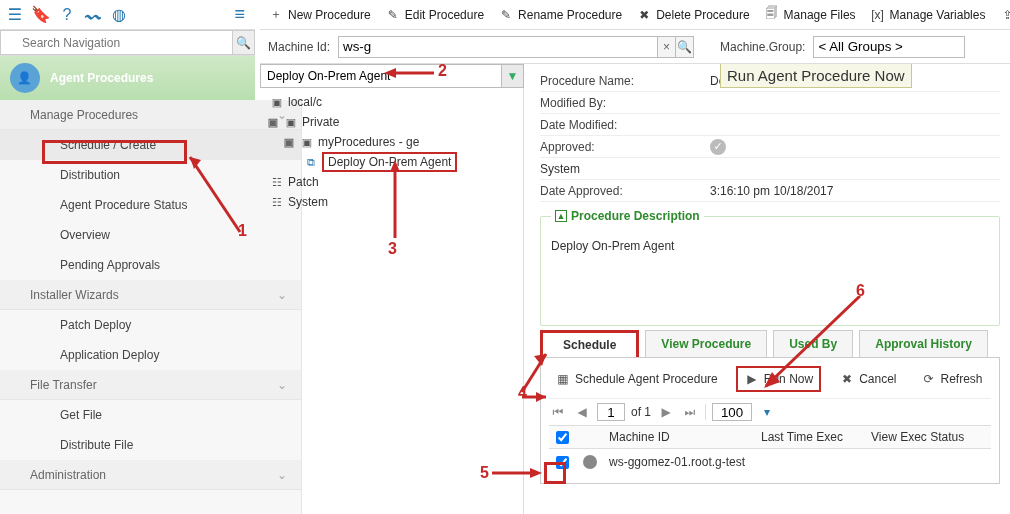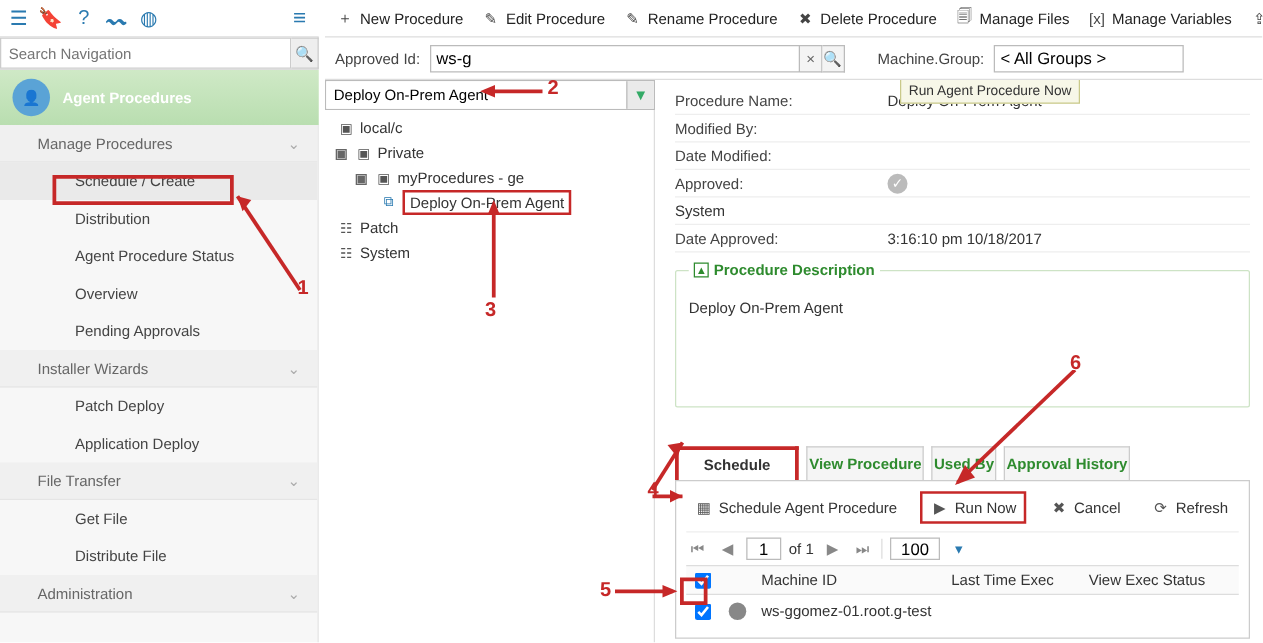--- a/index.html
+++ b/index.html
@@ -11,39 +11,39 @@
 .topbar-left .ic { width: 22px; height: 22px; display: flex; align-items: center; justify-content: center; color: #2a7ab0; cursor: pointer; font-size: 16px; }
 .hamburger { margin-left: auto; margin-right: 6px; color: #2a7ab0; cursor: pointer; font-size: 18px;}
 
 
 .toolbar { position: absolute; top: 0; left: 260px; right: 0; height: 30px; display: flex; align-items: center; gap: 14px; padding: 0 8px; border-bottom: 1px solid #ddd; background: #fff; }
 .toolbar-item { display: flex; align-items: center; gap: 4px; cursor: pointer; color: #222; white-space: nowrap; }
 .toolbar-item .ti { width: 16px; height: 16px; display: inline-flex; align-items: center; justify-content: center; color: #444; }
 
 
 .searchrow { position: absolute; top: 30px; left: 0; width: 255px; height: 26px; display: flex; border-bottom: 1px solid #ddd; }
-.searchrow input { flex: 1; border: 1px solid #ccc; padding: 2px 6px; font-size: 12px; }
+.searchrow input { flex: 1; border: 1px solid #ccc; padding: 2px 21px; font-size: 12px; }
 .searchrow .go { width: 22px; border: 1px solid #ccc; border-left: none; background: #eee; display: flex; align-items: center; justify-content: center; cursor: pointer; }
 
 
 .modhead { position: absolute; top: 56px; left: 0; width: 255px; height: 44px; background: linear-gradient(#cfe9c6,#b9deb0); display: flex; align-items: center; gap: 10px; padding: 0 10px; color: #fff; font-weight: bold; }
 .modhead .avatar { width: 30px; height: 30px; border-radius: 50%; background: #5aa3d6; display: flex; align-items: center; justify-content: center; color: #fff; }
 
 
-.sidebar { position: absolute; top: 100px; left: 0; width: 255px; bottom: 0; background: #f7f7f7; border-right: 1px solid #e5e5e5; overflow: hidden; }
+.sidebar { position: absolute; top: 100px; left: 0; width: 302px; bottom: 0; background: #f7f7f7; border-right: 1px solid #e5e5e5; overflow: hidden; }
 .sec-head { height: 30px; display: flex; align-items: center; justify-content: space-between; padding: 0 14px 0 30px; color: #666; background: #f0f0f0; border-bottom: 1px solid #e5e5e5; cursor: pointer; }
 .sec-head .chev { color: #aaa; }
 .sec-item { height: 30px; display: flex; align-items: center; padding-left: 60px; color: #444; cursor: pointer; }
 .sec-item.sel { background: #eaeaea; }
 
 
 .midtop { position: absolute; top: 30px; left: 260px; right: 0; height: 34px; border-bottom: 1px solid #ddd; display: flex; align-items: center; padding: 0 8px; gap: 8px; }
 .midtop label { color: #444; }
 .midtop input { border: 1px solid #bbb; height: 22px; padding: 0 4px; }
-.mid-machine { width: 296px; }
+.mid-machine { width: 320px; }
 .clearx { width: 18px; height: 22px; border: 1px solid #bbb; border-left: none; background: #f4f4f4; display: inline-flex; align-items: center; justify-content: center; cursor: pointer; color: #666; }
 
 
 .treehdr { position: absolute; top: 64px; left: 260px; width: 264px; height: 24px; display: flex; border: 1px solid #bbb; }
 .treehdr input { flex: 1; border: none; padding: 0 6px; font-size: 12px; }
 .treehdr .filt { width: 22px; background: #eaeaea; display: flex; align-items: center; justify-content: center; border-left: 1px solid #bbb; cursor: pointer; color: #3a6; }
 .tree { position: absolute; top: 88px; left: 260px; width: 264px; bottom: 0; border-right: 1px solid #ddd; padding: 4px 0; }
 .tnode { height: 20px; display: flex; align-items: center; gap: 4px; padding-left: 6px; cursor: pointer; }
 .tnode .tic { width: 14px; height: 14px; display: inline-flex; align-items: center; justify-content: center; color: #666; font-size: 11px; }
 .tnode.sel { }
@@ -55,22 +55,22 @@
 .detail { position: absolute; top: 64px; left: 530px; right: 0; bottom: 0; padding: 6px 10px 0 10px; overflow: hidden; }
 .drow { display: flex; height: 22px; align-items: center; border-bottom: 1px solid #eee; }
 .drow .dk { width: 170px; color: #444; }
 .drow .dv { color: #333; }
 .approved-circle { width: 16px; height: 16px; border-radius: 50%; background: #bbb; color: #fff; display: inline-flex; align-items: center; justify-content: center; font-size: 11px; }
 
 .desc-box { margin-top: 14px; border: 1px solid #cde3c5; border-radius: 2px; position: relative; padding: 22px 10px 30px 10px; height: 110px; }
 .desc-title { position: absolute; top: -8px; left: 10px; background: #fff; padding: 0 4px; color: #2e8b2e; font-weight: bold; display: flex; align-items: center; gap: 4px; }
 .desc-title .sq { width: 12px; height: 12px; border: 1px solid #2e8b2e; color: #2e8b2e; display: inline-flex; align-items: center; justify-content: center; font-size: 9px; }
 
-.tabs { margin-top: 31px; display: flex; gap: 6px; }
-.tab { border: 1px solid #ccc; border-bottom: none; padding: 6px 1px; background: #f5f5f5; color: #2e8b2e; font-weight: bold; cursor: pointer; }
+.tabs { margin-top: 4px; display: flex; gap: 6px; }
+.tab { border: 1px solid #ccc; border-bottom: none; padding: 6px 15px; background: #f5f5f5; color: #2e8b2e; font-weight: bold; cursor: pointer; }
 .tab.active { background: #fff; color: #333; border: 3px solid #c62828; border-bottom: none; padding: 5px 20px; }
 
 .tabbody { border: 1px solid #ccc; padding: 8px; }
 .actionrow { display: flex; align-items: center; gap: 12px; position: relative; }
 .abtn { display: flex; align-items: center; gap: 4px; cursor: pointer; padding: 3px 6px; }
 .abtn.box { border: 2px solid #c62828; }
 .abtn .ai { width: 16px; height: 16px; display: inline-flex; align-items: center; justify-content: center; color: #555; }
 .pager { margin-top: 6px; display: flex; align-items: center; gap: 6px; border-top: 1px solid #eee; padding-top: 4px; }
 .pager .pb { width: 18px; height: 18px; display: inline-flex; align-items: center; justify-content: center; cursor: pointer; color: #888; }
 .pager input { width: 28px; border: 1px solid #bbb; text-align: center; height: 18px; }
@@ -88,21 +88,21 @@
 .statusdot { width: 14px; height: 14px; border-radius: 50%; background: #888; }
 input[type=checkbox] { cursor: pointer; }
 
 
 .ann { position: absolute; color: #c62828; font-weight: bold; font-size: 16px; pointer-events: none; }
 .redbox { position: absolute; border: 3px solid #c62828; pointer-events: none; }
 svg.arrow { position: absolute; pointer-events: none; }
 svg.arrow line, svg.arrow path { stroke: #c62828; stroke-width: 3; fill: none; }
 svg.arrow polygon { fill: #c62828; }
 
-.tooltip { position: absolute; background: #f7f7e8; border: 1px solid #c9c98a; padding: 3px 6px; font-size: 11px; color: #333; }
+.tooltip { position: absolute; background: #f7f7e8; border: 1px solid #c9c98a; padding: 3px 6px; font-size: 15px; color: #333; }
 </style>
 </head>
 <body>
 
 <div class="topbar" style="width:255px;">
   <div class="topbar-left">
     <span class="ic">☰</span>
     <span class="ic">🔖</span>
     <span class="ic">?</span>
     <span class="ic">〰</span>
@@ -196,21 +196,21 @@
       <span>Distribute File</span>
     </div>
 
   <div class="sec-head">
       <span>Administration</span>
       <span class="chev">⌄</span>
     </div>
 </div>
 
 <div class="midtop">
-  <label>Approved Id:</label>
+  <label>Machine Id:</label>
   <div style="display:flex;">
     <input class="mid-machine" value="ws-g" style="">
     <span class="clearx">×</span>
     <span class="clearx">🔍</span>
   </div>
   <label style="margin-left:18px;">Machine.Group:</label>
   <input style="width: 152px;" value="&lt; All Groups &gt;">
 </div>
 
 <div class="treehdr">

